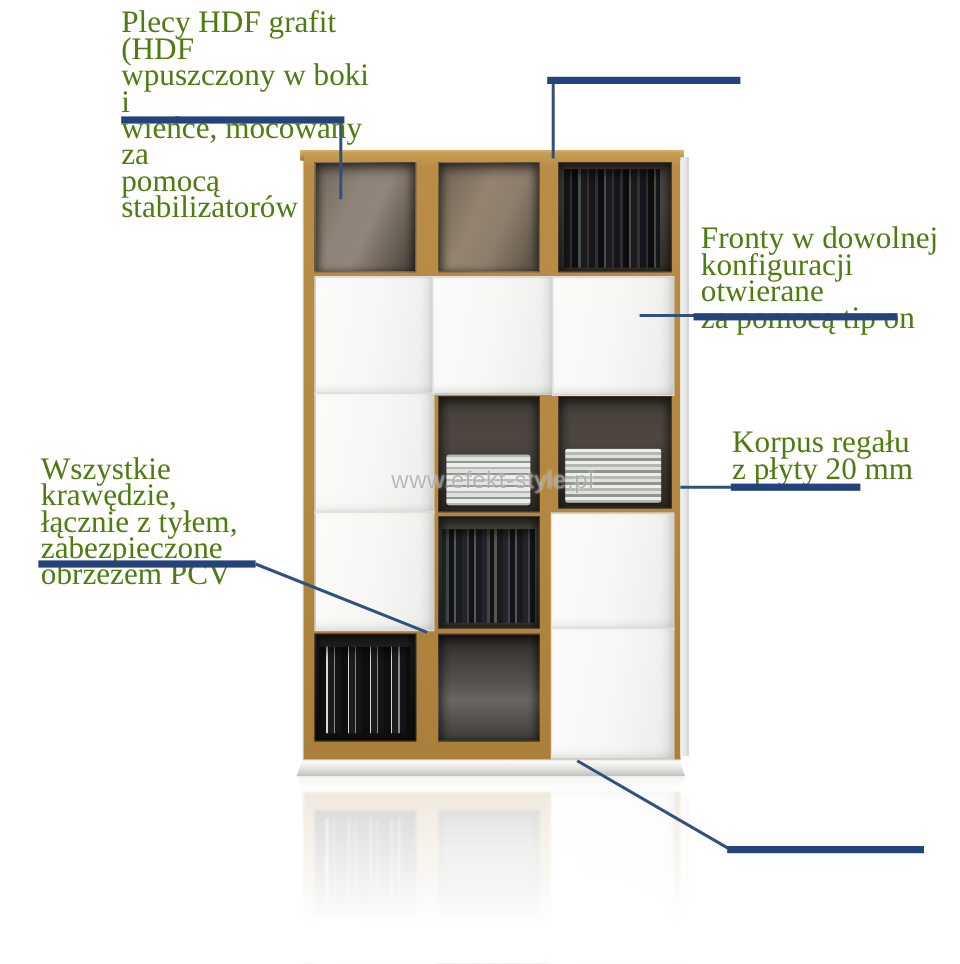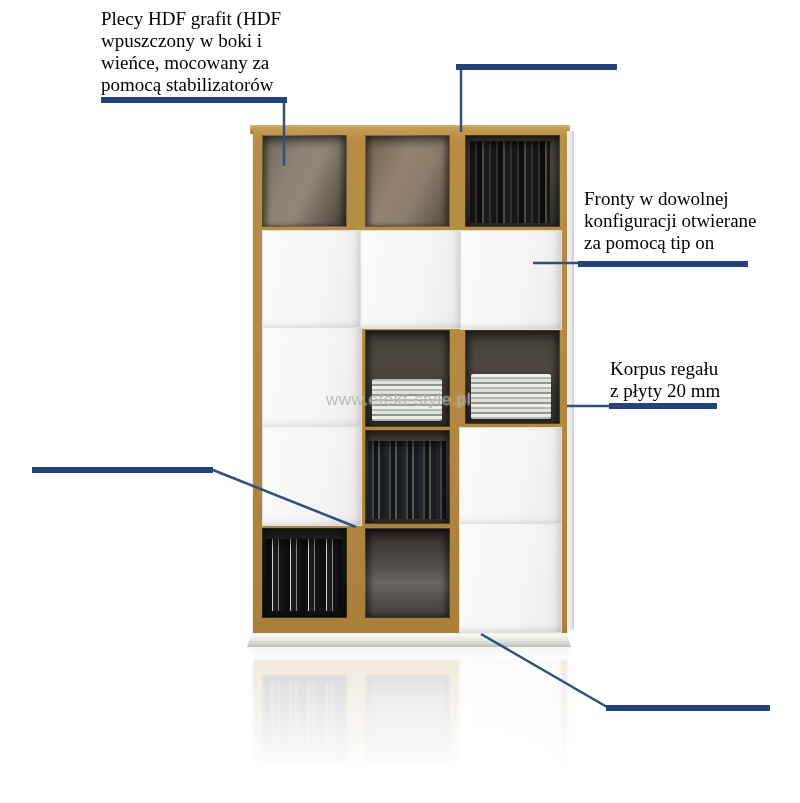--- a/index.html
+++ b/index.html
@@ -2,31 +2,31 @@
 <html style="--accent: #24437a; --leader: #30507f; --wood: #b98d46; --front_white: #f6f6f4; --back_graphite: #5a5248; --plinth_silver: #e3e3e0;"><head>
 <meta charset="utf-8">
 <style>
   html,body{margin:0;padding:0;background:#ffffff;}
   .canvas{
     position:relative;width:800px;height:803px;background:#ffffff;
     overflow:hidden;font-family:"Liberation Serif", serif;
   }
   
   .ann-text{
-    position:absolute;color:#000000;font-size:19px;line-height:22px;
+    position:absolute;color:#4d7c0f;font-size:26px;line-height:22px;
     white-space:pre-line;z-index:12;
   }
   .bar{
     position:absolute;height:6px;background:var(--accent,#24437a);z-index:12;
   }
   .leaders{position:absolute;left:0;top:0;z-index:11;}
   
   .watermark{
     position:absolute;left:326px;top:390px;z-index:9;
-    font-family:"Liberation Sans", sans-serif;font-size:17px;
+    font-family:"Liberation Sans", sans-serif;font-size:20px;
     color:rgba(145,145,145,0.62);letter-spacing:0.5px;
     text-shadow:0 0 2px rgba(255,255,255,0.8);
   }
   
   #shelf-wrap{position:absolute;left:246px;top:125px;width:328px;height:521px;z-index:3;}
   .shelf-body{
     position:absolute;left:7px;top:2px;width:314px;height:506px;
     background:linear-gradient(180deg,#c89e55 0px,#b98d46 12px,#b28840 60%,#a97f3a 100%);
     box-shadow:0 1px 2px rgba(0,0,0,0.25);
   }
@@ -104,20 +104,24 @@
 
   <div class="ann-text" style="left:584px;top:188px;width:210px;">Fronty w dowolnej
 konfiguracji otwierane
 za pomocą tip on</div>
   <div class="bar" style="left:578px;top:261px;width:170px;"></div>
 
   <div class="ann-text" style="left:610px;top:358px;width:160px;">Korpus regału
 z płyty 20 mm</div>
   <div class="bar" style="left:609px;top:403px;width:108px;"></div>
 
+  <div class="ann-text" style="left:34px;top:380px;width:210px;">Wszystkie krawędzie,
+łącznie z tyłem,
+zabezpieczone
+obrzeżem PCV</div>
   <div class="bar" style="left:32px;top:467px;width:181px;"></div>
 
   <div class="bar" style="left:606px;top:705px;width:164px;"></div>
 
   <div id="shelf-wrap">
     <div class="top-board"></div>
     <div class="shelf-body"></div>
     <div class="right-strip"></div>
 
     <div class="cell open back-light1" style="left:16px;top:10px;width:83px;height:90px;"></div>

